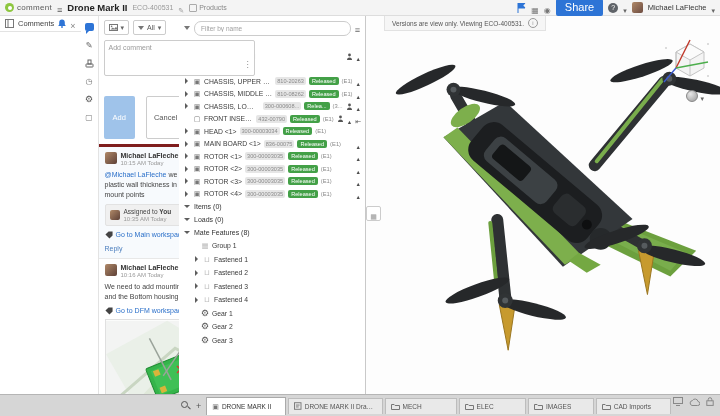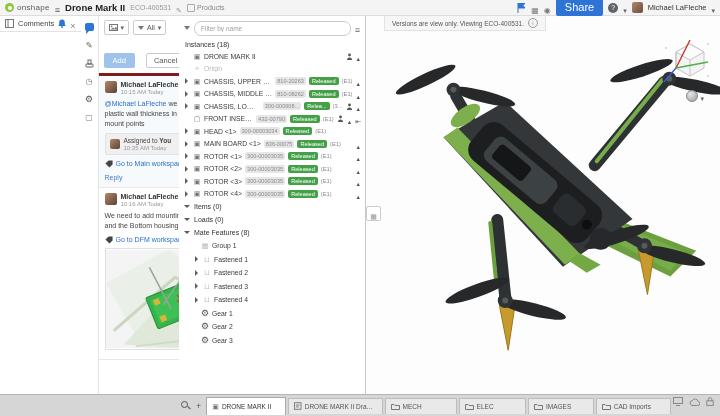--- a/index.html
+++ b/index.html
@@ -50,21 +50,21 @@
   .tbtn{display:flex;align-items:center;gap:3px;border:1px solid #ccc;border-radius:2px;background:#fff;height:13px;padding:0 4px;font-size:7px;color:#555;}
   .funnel{width:0;height:0;border-left:3.5px solid transparent;border-right:3.5px solid transparent;border-top:4.5px solid #777;}
   .ta-wrap{position:relative;margin:3px 5px 0;}
   textarea{width:100%;box-sizing:border-box;height:36px;border:1px solid #ccc;border-radius:2px;font-family:inherit;font-size:7px;padding:3px 4px;resize:none;color:#444;}
   textarea::placeholder{color:#9a9a9a;}
   .g-kebab{position:absolute;right:3px;top:13px;}
   .g-kebab::before{content:"⋮";font-size:8px;color:#888;}
   .c-icons{display:flex;justify-content:flex-end;gap:6px;padding:3px 7px 1px;}
   .c-actions{display:flex;gap:11px;padding:3px 5px 5px;border-bottom:3px solid #7f1d1d;}
   .add-btn{background:#9fc3ea;color:#fff;border:none;border-radius:2px;font-size:7.5px;padding:2px 9px;}
-  .cancel-btn{background:#fff;color:#555;border:1px solid #ccc;border-radius:2px;font-size:7.5px;padding:2px 7px;}
+  .cancel-btn{background:#fff;color:#555;border:1px solid #ccc;border-radius:2px;font-size:7.5px;padding:16px 7px;}
   .c-list{flex:1;overflow:hidden;}
   .comment{padding:5px 6px;border-bottom:1px solid #e8e8e8;}
   .comment.first{background:#f7fafd;}
   .c-head{display:flex;gap:4px;align-items:flex-start;}
   .c-av{width:12px;height:12px;border-radius:2px;background:linear-gradient(135deg,#b08968,#5d4037);flex:0 0 auto;}
   .c-meta{flex:1;min-width:0;}
   .c-author{font-size:7px;font-weight:bold;color:#333;line-height:1.2;}
   .c-time{font-size:6px;color:#999;}
   .c-check{width:7px;height:7px;border:1px solid #bbb;border-radius:50%;flex:0 0 auto;margin-top:1px;}
   .c-body{font-size:7px;color:#444;line-height:1.4;margin-top:4px;}
@@ -136,21 +136,21 @@
   .tb-right{margin-left:auto;display:flex;gap:6px;align-items:center;padding-right:6px;align-self:flex-start;margin-top:2px;}
 </style>
 </head>
 <body>
 
 <div class="app">
 
   <div class="topbar">
     <span class="logo">
       <span class="logo-mark"></span>
-      <span class="logo-name">onshape</span>
+      <span class="logo-name">comment</span>
     </span>
     <span class="g g-menu"></span>
     <span class="doc-title">Drone Mark II</span>
     <span class="doc-ver">ECO-400531</span>
     <span class="g g-pencil"></span>
     <span class="crumb">
       <span class="crumb-box"></span>
       <span>Products</span>
     </span>
     <span class="tb-spacer"></span>
@@ -204,20 +204,24 @@
                   <circle cx="2.6" cy="2.4" r="0.8" fill="#777"></circle>
                   <path d="M1.5 5.5 l2.3-2 1.5 1.2 1.8-2 1.4 2.8z" fill="#777"></path>
                 </svg>
               <span class="g g-caret"></span>
             </span>
             <span class="tbtn">
               <span class="funnel"></span>
               <span>All</span>
               <span class="g g-caret"></span>
             </span>
+          </div>
+          <div class="ta-wrap">
+            <textarea placeholder="Add comment" style=""></textarea>
+            <span class="g-kebab"></span>
           </div>
           <div class="c-icons">
             <svg width="9" height="9" viewBox="0 0 9 9">
                 <path d="M0.5 4 L4 0.5 H8.5 V5 L5 8.5z" fill="none" stroke="#555"></path>
                 <circle cx="6.6" cy="2.4" r="0.8" fill="#555"></circle>
               </svg>
             <svg width="9" height="9" viewBox="0 0 9 9">
                 <path d="M1 8 L3.8 5.2 M1 8 v-2.6 M1 8 h2.6 M8 1 L5.2 3.8 M8 1 v2.6 M8 1 h-2.6" stroke="#555" fill="none"></path>
               </svg>
             <svg width="9" height="8" viewBox="0 0 9 8">

